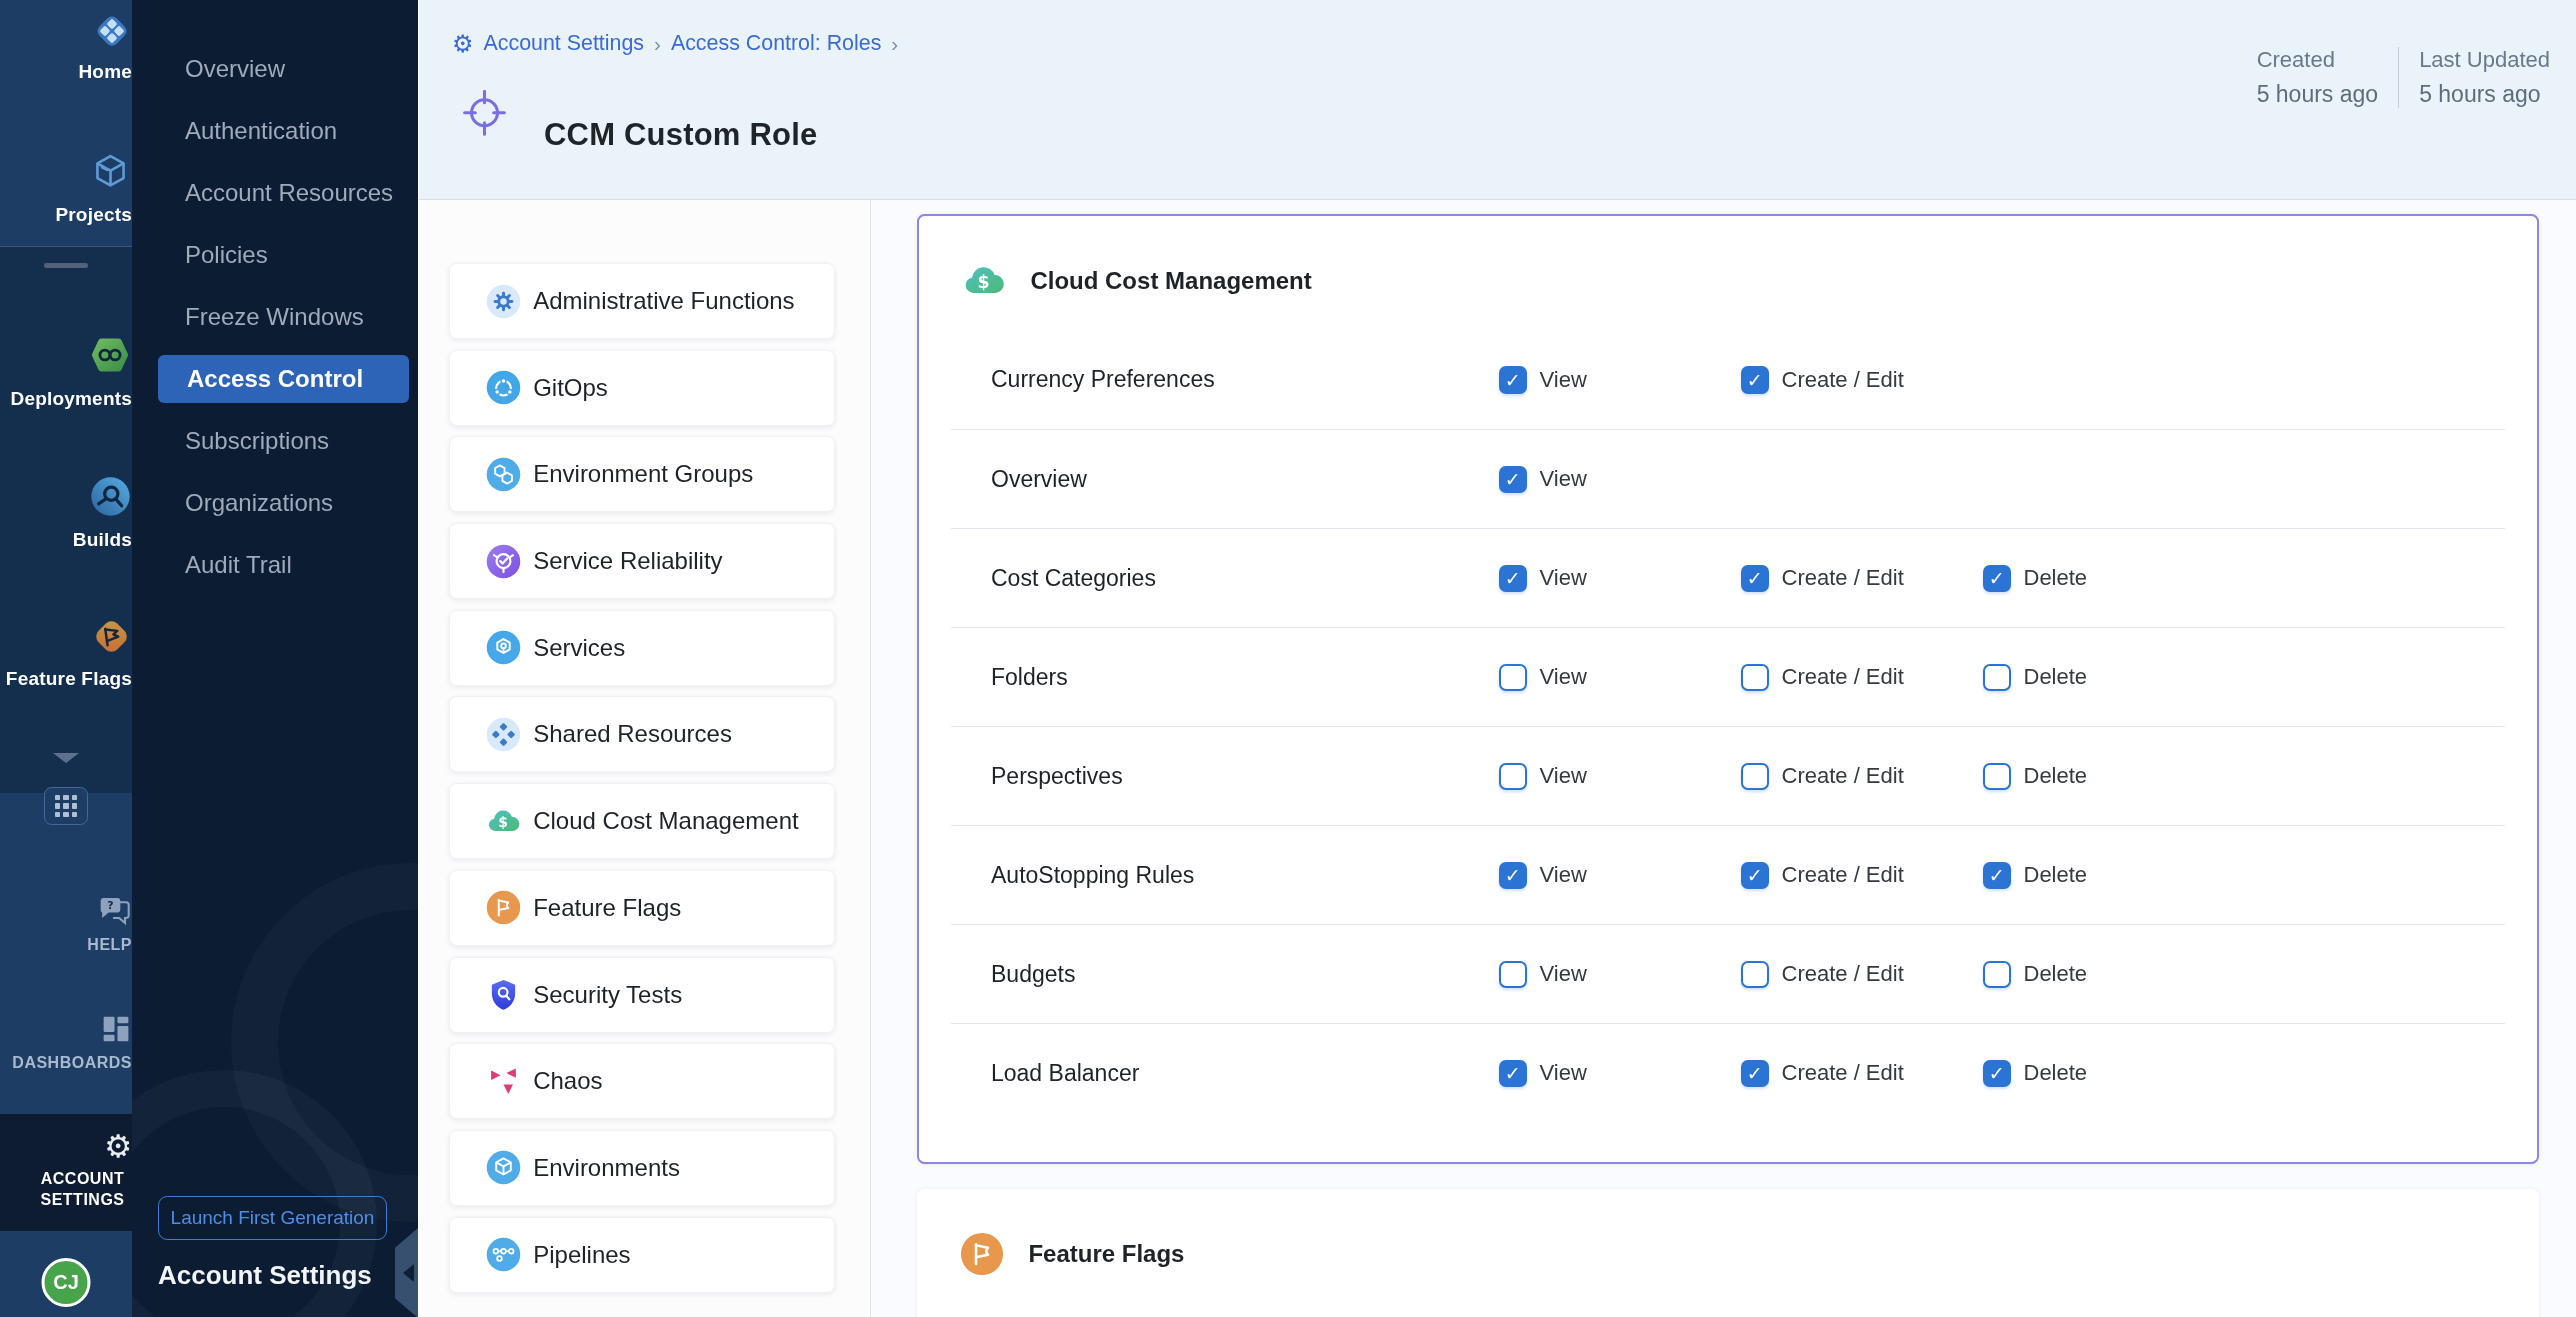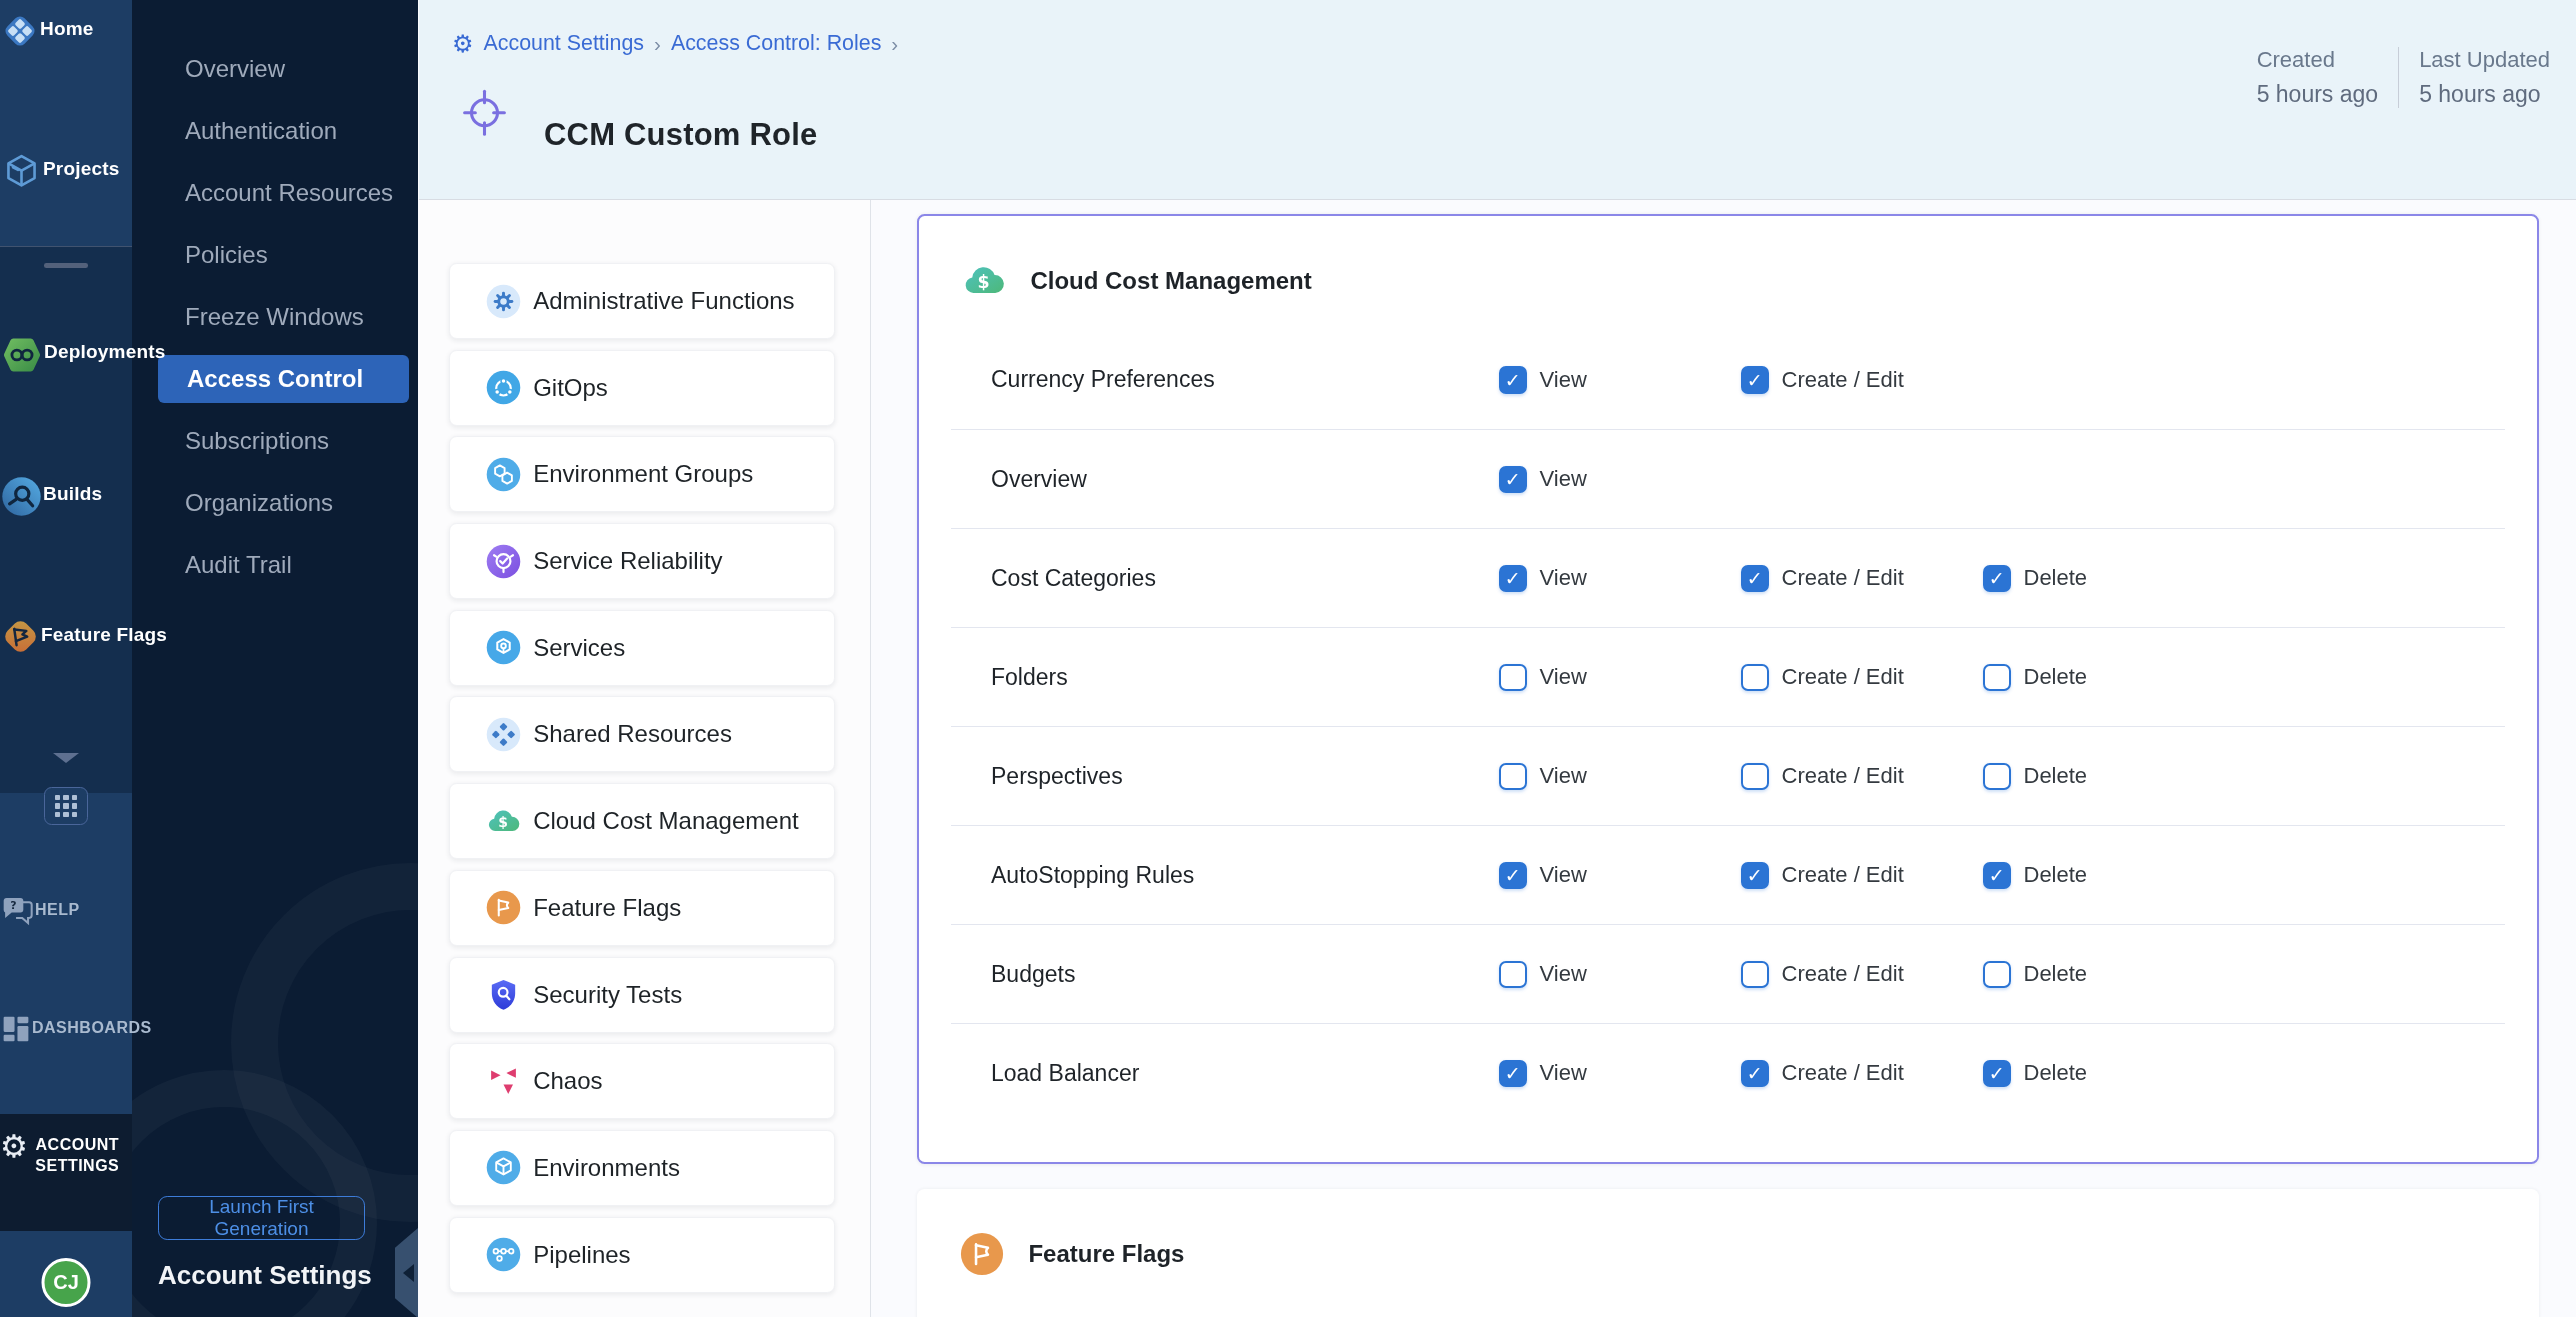--- a/index.html
+++ b/index.html
@@ -11,21 +11,21 @@
     color:#1E2328;
   }
   .uni { font-family:"DejaVu Sans",sans-serif; }
 
   
   .rail { position:absolute; left:0; top:0; bottom:0; width:132px; z-index:5; }
   .seg-top { position:absolute; left:0; right:0; top:0; height:246px; background:#1D3D64; }
   .seg-mid { position:absolute; left:0; right:0; top:247px; height:546px; background:#142E4E; }
   .seg-bot { position:absolute; left:0; right:0; top:793px; bottom:0; background:#1D3D64; }
   .rail-divider { position:absolute; left:0; right:0; top:246px; height:0.8px; background:#41536F; }
-  .rail-item { position:absolute; left:0; width:132px; display:flex; flex-direction:row; align-items:flex-start; cursor:pointer; }
+  .rail-item { position:absolute; left:0; width:132px; display:flex; flex-direction:column; align-items:flex-end; cursor:pointer; }
   .rail-label { margin-top:7.6px; color:#FFFFFF; font-size:19px; font-weight:700; letter-spacing:0.2px; white-space:nowrap; }
   .rail-small { margin-top:6.1px; color:#A9BACF; font-size:16px; font-weight:700; letter-spacing:0.5px; }
   .rail-dash { position:absolute; top:263px; left:50%; transform:translateX(-50%); width:44px; height:4.6px; border-radius:2.3px; background:#53617B; }
   .chev-down { position:absolute; top:753px; left:50%; transform:translateX(-50%); width:0; height:0;
     border-left:13.8px solid transparent; border-right:13.8px solid transparent; border-top:10px solid #5E7090; cursor:pointer; }
   .grid-btn { position:absolute; top:787px; left:50%; transform:translateX(-50%); width:44px; height:38px;
     border:1.5px solid #4A669A; border-radius:7.6px; display:flex; align-items:center; justify-content:center; cursor:pointer; background:#1D3D64; }
   .grid9 { display:grid; grid-template-columns:repeat(3,5.3px); gap:3.1px; }
   .grid9 i { width:5.3px; height:5.3px; background:#AFC0D6; border-radius:0.8px; }
   .acct-block { position:absolute; left:0; right:0; top:1114px; height:117px; background:#0D1C30; }
@@ -36,21 +36,21 @@
   .gear-glyph { font-family:"DejaVu Sans",sans-serif; color:#E8EDF4; font-size:31px; line-height:34px; }
 
   
   .subnav { position:absolute; left:132px; top:0; bottom:0; width:286px; background:#0B1C33; overflow:hidden; z-index:4; }
   .wm-ring1 { position:absolute; left:99px; top:863px; width:359px; height:359px; border:47px solid rgba(255,255,255,.03); border-radius:50%; }
   .wm-ring2 { position:absolute; left:-61px; top:1070px; width:306px; height:306px; border:37px solid rgba(255,255,255,.035); border-radius:50%; }
   .nav-list { list-style:none; margin:0; padding:38px 0 0 0; position:relative; }
   .nav-item { height:62px; line-height:62px; padding-left:53px; font-size:24px; color:#9FAABB; cursor:pointer; white-space:nowrap; }
   .nav-item.active { background:#2D64B8; color:#FFFFFF; font-weight:600; border-radius:6.1px;
     margin:6.9px 9.2px 6.9px 26px; padding-left:29px; height:48px; line-height:48px; }
-  .launch-btn { position:absolute; left:26px; top:1196px; width:207px; height:44px; background:transparent;
+  .launch-btn { position:absolute; left:26px; top:1196px; width:229px; height:44px; background:transparent;
     border:1.5px solid #3D7CD9; border-radius:9.2px; color:#4D8FE6; font-size:19px; font-family:inherit;
     display:flex; align-items:center; justify-content:center; cursor:pointer; }
   .subnav-title { position:absolute; left:26px; top:1260px; font-size:26px; font-weight:700; color:#F2F4F7; }
   .collapse-tab { position:absolute; right:0; top:1228px; width:23px; height:90px; background:#37506F;
     clip-path:polygon(100% 0,100% 100%,0 78%,0 22%); cursor:pointer; }
   .collapse-arrow { position:absolute; right:3.8px; top:1264px; width:0; height:0;
     border-top:9.2px solid transparent; border-bottom:9.2px solid transparent; border-right:11.5px solid #0E2036; }
 
   
   .topbar { position:absolute; left:419px; right:0; top:0; height:200px; background:#E9F3F9; border-bottom:1.5px solid #D8DCE3; z-index:2; }

